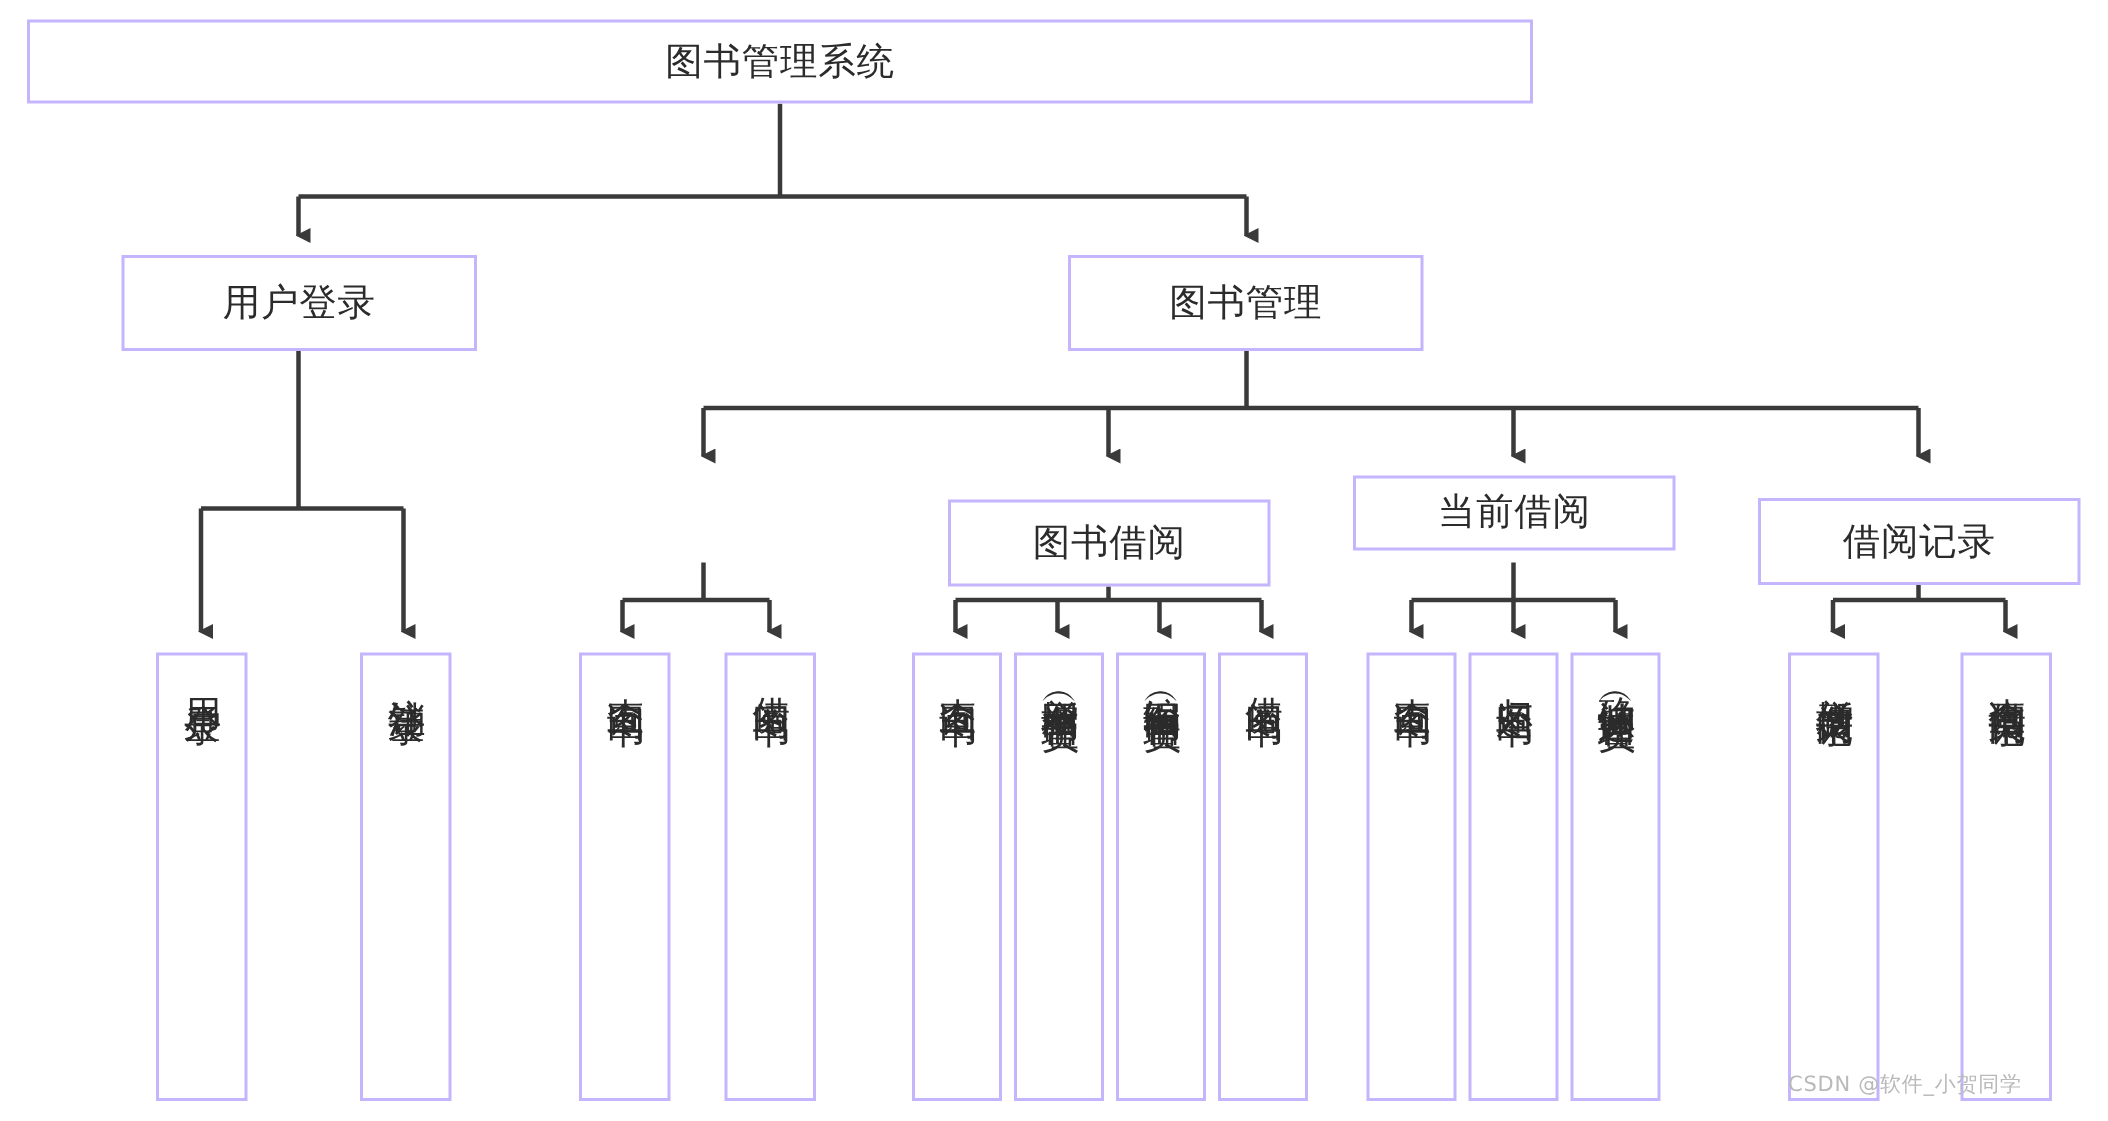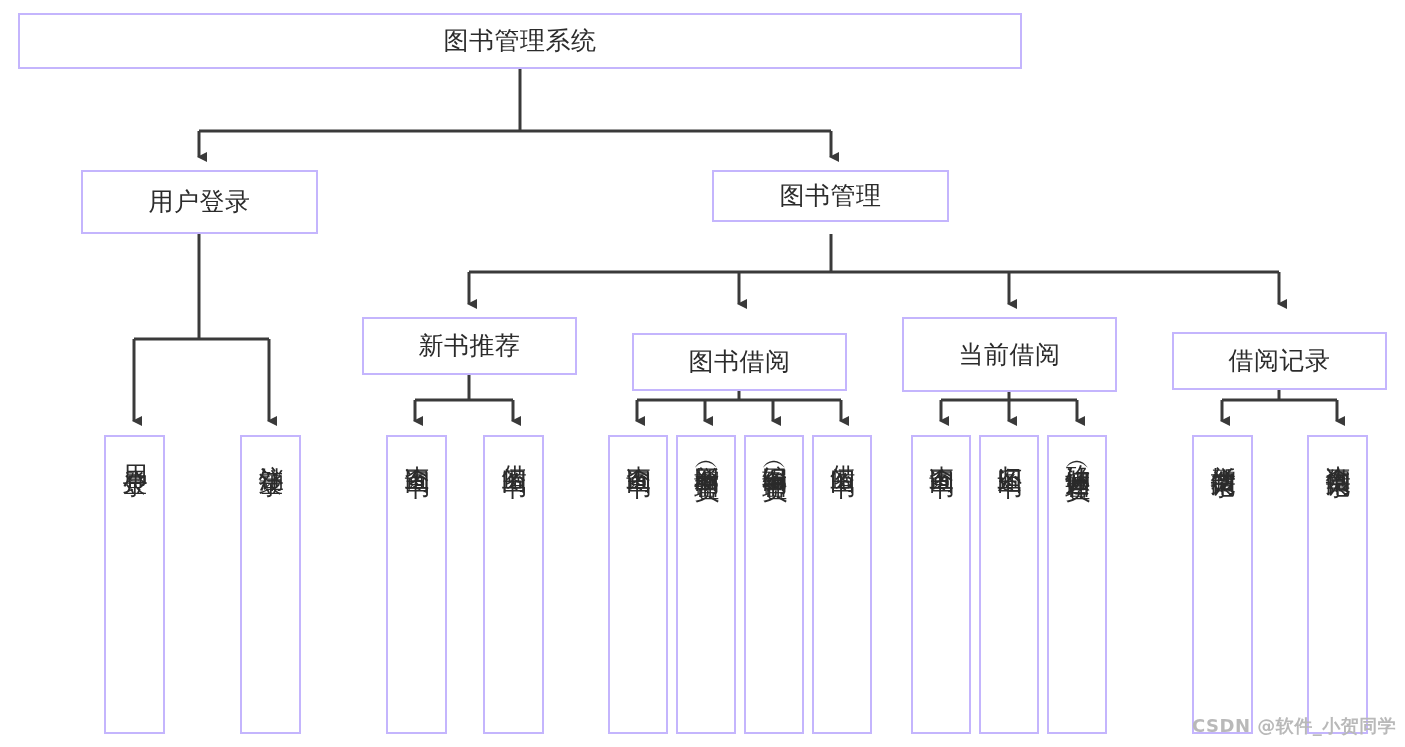--- a/index.html
+++ b/index.html
@@ -63,26 +63,25 @@
     letter-spacing: 3px;
     white-space: nowrap;
   }
   .node.vertical.long .label {
     letter-spacing: 2px;
   }
   .watermark {
     position: absolute;
     left: 1192px;
     top: 714px;
-    font-size: 18px;
+    font-size: 14px;
     color: #b9b9b9;
     white-space: nowrap;
     z-index: 5;
     letter-spacing: 0.5px;
-    font-weight: bold;
   }
 </style>
 </head>
 <body>
 
 <div id="canvas">
 
   <svg id="edges" viewBox="0 0 1405 747" xmlns="http://www.w3.org/2000/svg">
     <defs>
       <marker id="arrow" markerWidth="10" markerHeight="10" refX="5" refY="8" orient="auto" markerUnits="userSpaceOnUse">
@@ -133,31 +132,28 @@
     </g>
   </svg>
 
   <div class="node root horizontal" style="left:18px; top:13px; width:1004px; height:56px;">
     <span class="label">图书管理系统</span>
   </div>
 
   <div class="node horizontal" style="left:81px; top:170px; width:237px; height:64px;">
     <span class="label">用户登录</span>
   </div>
-  <div class="node horizontal" style="left:712px; top:170px; width:237px; height:52px;">
+  <div class="node horizontal" style="left:712px; top:170px; width:237px; height:64px;">
     <span class="label">图书管理</span>
   </div>
 
-  <div class="node horizontal" style="left:362px; top:317px; width:215px; height:58px;">
-    <span class="label">新书推荐</span>
-  </div>
   <div class="node horizontal" style="left:632px; top:317px; width:215px; height:58px;margin-top:16px;">
     <span class="label">图书借阅</span>
   </div>
-  <div class="node horizontal" style="left:902px; top:317px; width:215px; height:75px;font-family:Liberation Serif, serif;">
+  <div class="node horizontal" style="left:902px; top:317px; width:215px; height:50px;font-family:Liberation Serif, serif;">
     <span class="label">当前借阅</span>
   </div>
   <div class="node horizontal" style="left:1172px; top:317px; width:215px; height:58px;margin-top:15px;">
     <span class="label">借阅记录</span>
   </div>
 
   <div class="node vertical" style="left:104px; top:435px; width:61px; height:299px;">
     <span class="label">用户登录</span>
   </div>
   <div class="node vertical" style="left:240px; top:435px; width:61px; height:299px;">

